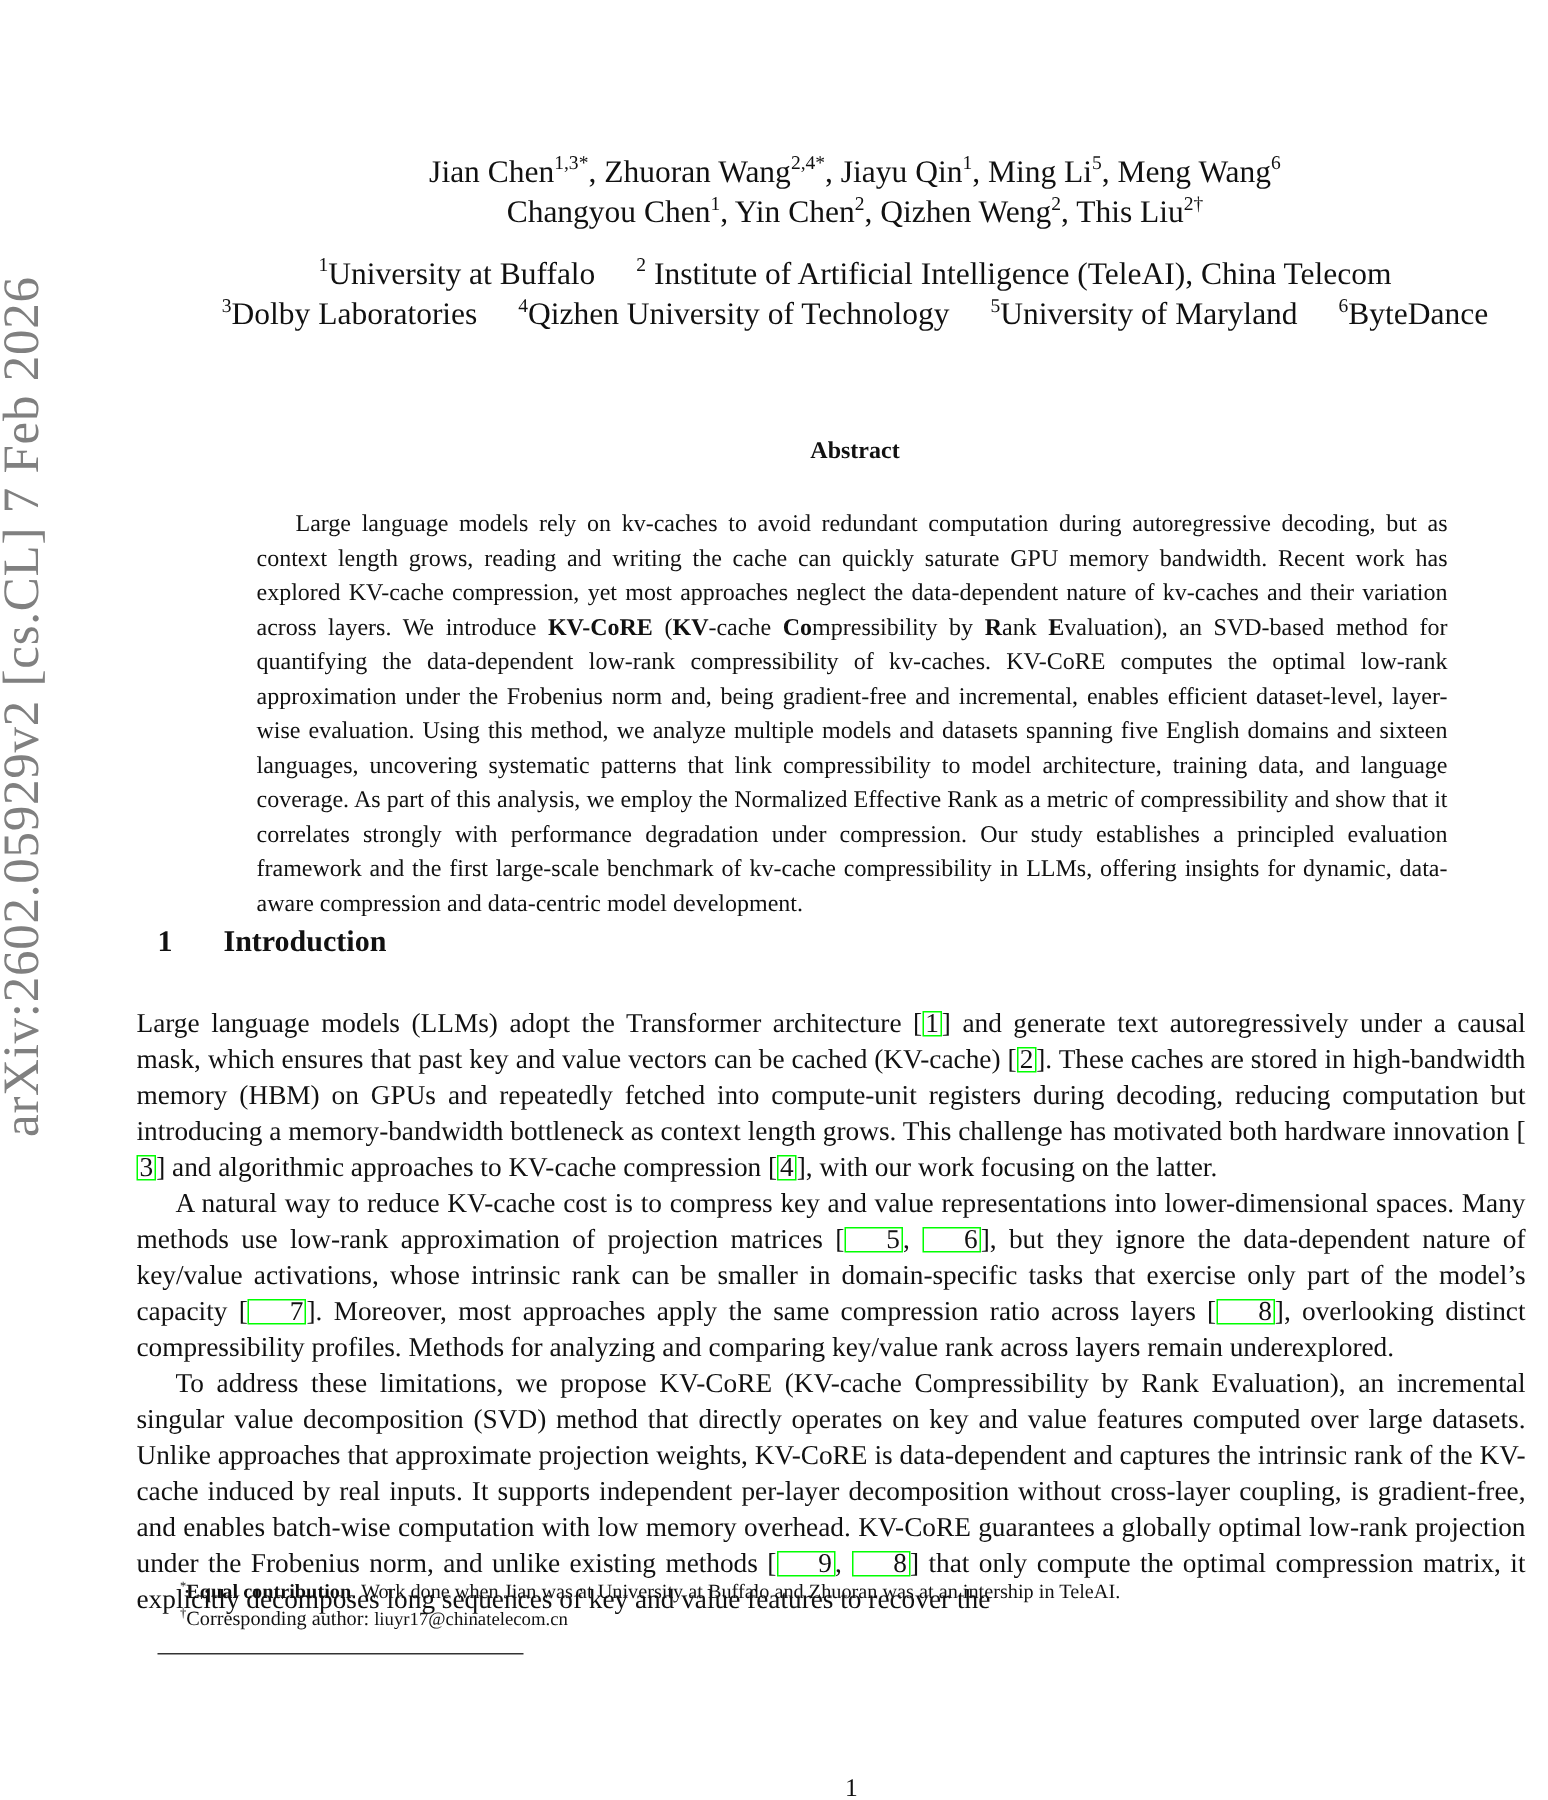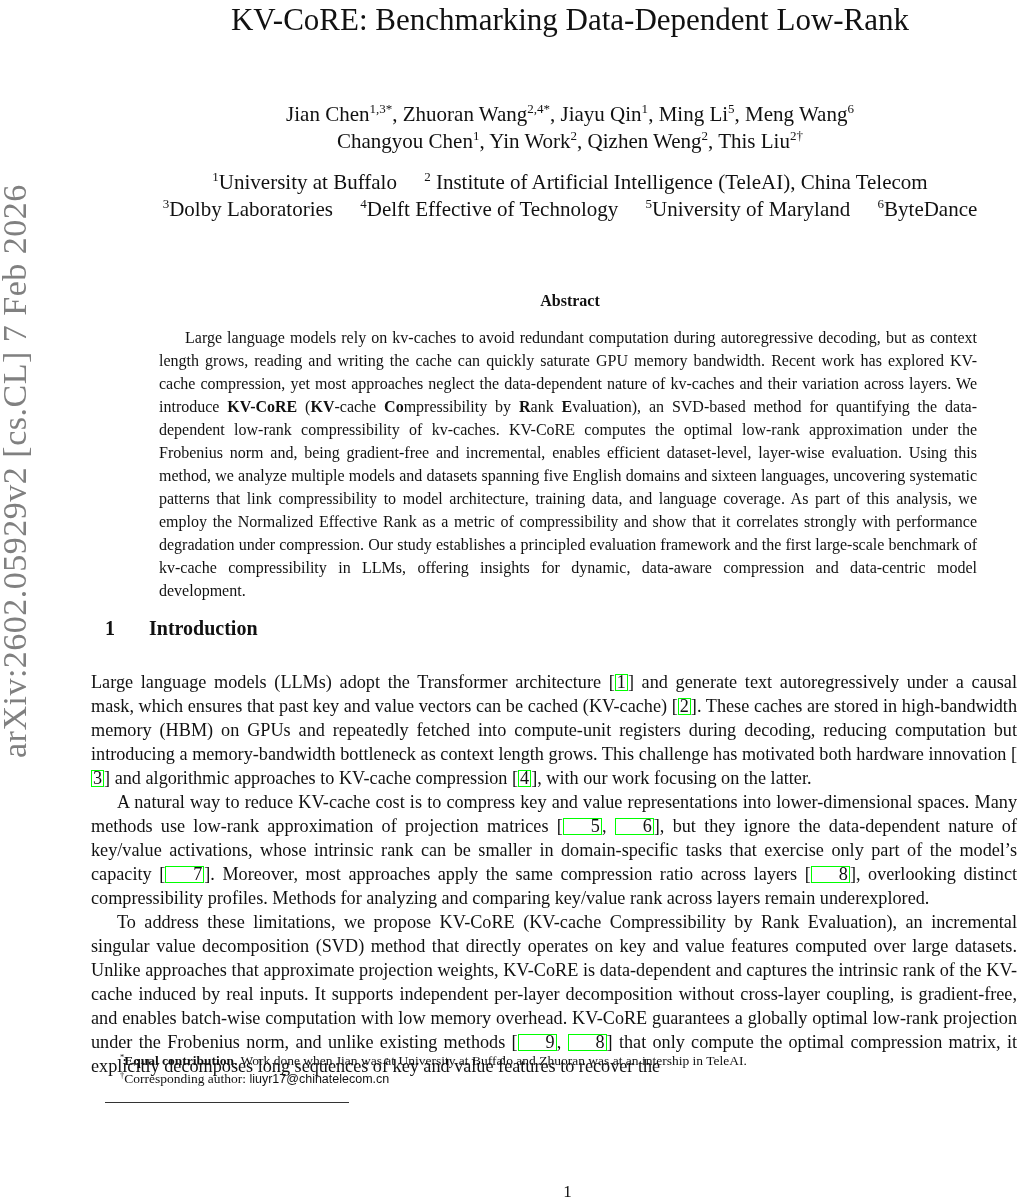--- a/index.html
+++ b/index.html
@@ -14,66 +14,65 @@
   .authors { position:absolute; left:130px; width:880px; top:101px; text-align:center;
              font-size:21px; line-height:27px; }
   .affils { position:absolute; left:100px; width:940px; top:169px; text-align:center;
             font-size:21px; line-height:27px; }
   .affils span.gap { display:inline-block; width:22px; }
   sup { font-size:0.62em; line-height:0; vertical-align:0.62em; }
   .abs-head { position:absolute; left:100px; width:940px; top:292px; text-align:center;
               font-weight:bold; font-size:16px; }
   .abstract { position:absolute; left:155px; width:826px; top:322px; font-size:16px;
               line-height:23px; text-align:justify; }
-  .abstract p { margin:4px; text-indent:26px; }
+  .abstract p { margin:16px; text-indent:26px; }
   .sec { position:absolute; left:105px; top:617px; font-size:20px; font-weight:bold; }
   .sec .num { display:inline-block; width:44px; }
   .body { position:absolute; left:91px; width:926px; top:670px; font-size:18.2px;
           line-height:24px; text-align:justify; }
   .body p { margin:0; }
   .body p.ind { text-indent:26px; }
   .cite { display:inline-block; border:1.5px solid #00ff00; padding:0 1px; line-height:15px; }
   .fn-rule { position:absolute; left:105px; top:1102px; width:244px; height:1px; background:#333; }
   .footnotes { position:absolute; left:120px; top:1052px; font-size:13.5px; line-height:18px; }
-  .mono { font-family:Liberation Sans, sans-serif; font-size:12.5px; }
+  .mono { font-family:Liberation Serif, serif; font-size:12.5px; }
   .pagenum { position:absolute; left:0; width:1135px; top:1182px; text-align:center; font-size:17px; }
 </style>
 </head>
 <body>
 
 <div class="stamp">arXiv:2602.05929v2  [cs.CL]  7 Feb 2026</div>
 
 <div class="title">
-  <div>KV-CoRE: Benchmarking Data-Dependent Low-Rank</div>
 </div>
 
 <div class="authors">
   <div>
     <span>Jian Chen</span><sup>1,3*</sup>,
     <span>Zhuoran Wang</span><sup>2,4*</sup>,
     <span>Jiayu Qin</span><sup>1</sup>,
     <span>Ming Li</span><sup>5</sup>,
     <span>Meng Wang</span><sup>6</sup>
   </div>
   <div>
     <span>Changyou Chen</span><sup>1</sup>,
-    <span>Yin Work</span><sup>2</sup>,
+    <span>Yin Chen</span><sup>2</sup>,
     <span>Qizhen Weng</span><sup>2</sup>,
     <span>This Liu</span><sup>2†</sup>
   </div>
 </div>
 
 <div class="affils">
   <div>
     <sup>1</sup><span>University at Buffalo</span><span class="gap"></span>
     <sup>2</sup><span> Institute of Artificial Intelligence (TeleAI), China Telecom</span>
   </div>
   <div>
     <sup>3</sup><span>Dolby Laboratories</span><span class="gap"></span>
-    <sup>4</sup><span>Delft Effective of Technology</span><span class="gap"></span>
+    <sup>4</sup><span>Qizhen University of Technology</span><span class="gap"></span>
     <sup>5</sup><span>University of Maryland</span><span class="gap"></span>
     <sup>6</sup><span>ByteDance</span>
   </div>
 </div>
 
 <div class="abs-head">Abstract</div>
 <div class="abstract">
   <p><span>Large language models rely on kv-caches to avoid redundant computation during autoregressive decoding, but as context length grows, reading and writing the cache can quickly saturate GPU memory bandwidth. Recent work has explored KV-cache compression, yet most approaches neglect the data-dependent nature of kv-caches and their variation across layers. We introduce </span><b>KV-CoRE</b><span> (</span><b>KV</b><span>-cache </span><b>Co</b><span>mpressibility by </span><b>R</b><span>ank </span><b>E</b><span>valuation), an SVD-based method for quantifying the data-dependent low-rank compressibility of kv-caches. KV-CoRE computes the optimal low-rank approximation under the Frobenius norm and, being gradient-free and incremental, enables efficient dataset-level, layer-wise evaluation.  Using this method, we analyze multiple models and datasets spanning five English domains and sixteen languages, uncovering systematic patterns that link compressibility to model architecture, training data, and language coverage.  As part of this analysis, we employ the Normalized Effective Rank as a metric of compressibility and show that it correlates strongly with performance degradation under compression.  Our study establishes a principled evaluation framework and the first large-scale benchmark of kv-cache compressibility in LLMs, offering insights for dynamic, data-aware compression and data-centric model development.</span></p>
 </div>
 

